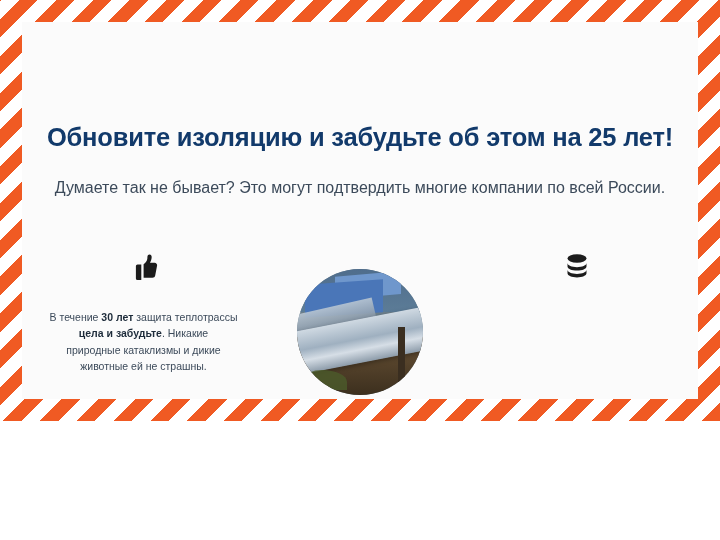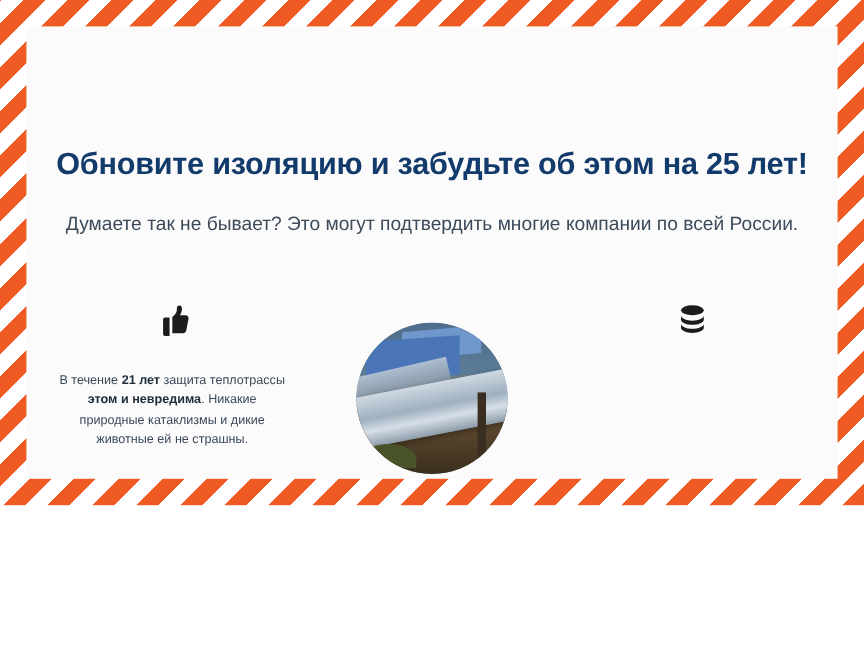--- a/index.html
+++ b/index.html
@@ -219,21 +219,21 @@
       <div class="columns">
 
         <div class="col left">
           <div class="icon-wrap">
             <svg width="38" height="38" viewBox="0 0 38 38" aria-hidden="true">
               <path d="M12.5 16.5h3.8V32h-3.8a1.6 1.6 0 0 1-1.6-1.6V18.1a1.6 1.6 0 0 1 1.6-1.6z" fill="#1c1c1c"></path>
               <path d="M18.6 16.2c1.6-1.2 3.4-3.2 3.7-5.2.2-1.5-.1-3 .8-3.9.9-.9 2.6-.6 3.2.5.7 1.3.3 3.2-.2 4.6-.3.9-.7 1.7-1.1 2.5h4.6c1.6 0 2.8 1.4 2.5 2.9l-1.9 9.9c-.25 1.3-1.4 2.3-2.75 2.3H18.6V16.2z" fill="#1c1c1c"></path>
             </svg>
           </div>
           <div class="col-text">
-            <span>В течение <b>21 лет</b> защита теплотрассы<br><b>этом и невредима</b>. Никакие<br>природные катаклизмы и дикие<br>животные ей не страшны.</span>
+            <span>В течение <b>30 лет</b> защита теплотрассы<br><b>цела и забудьте</b>. Никакие<br>природные катаклизмы и дикие<br>животные ей не страшны.</span>
           </div>
         </div>
 
         <div class="col right">
           <div class="icon-wrap">
             <svg width="34" height="34" viewBox="0 0 34 34" aria-hidden="true">
               <ellipse cx="17" cy="8.5" rx="9.5" ry="4.2" fill="#1c1c1c"></ellipse>
               <path d="M7.5 13c0 2.3 4.25 4.2 9.5 4.2s9.5-1.9 9.5-4.2v3.4c0 2.3-4.25 4.2-9.5 4.2s-9.5-1.9-9.5-4.2V13z" fill="#1c1c1c"></path>
               <path d="M7.5 19.8c0 2.3 4.25 4.2 9.5 4.2s9.5-1.9 9.5-4.2v3.4c0 2.3-4.25 4.2-9.5 4.2s-9.5-1.9-9.5-4.2v-3.4z" fill="#1c1c1c"></path>
             </svg>

